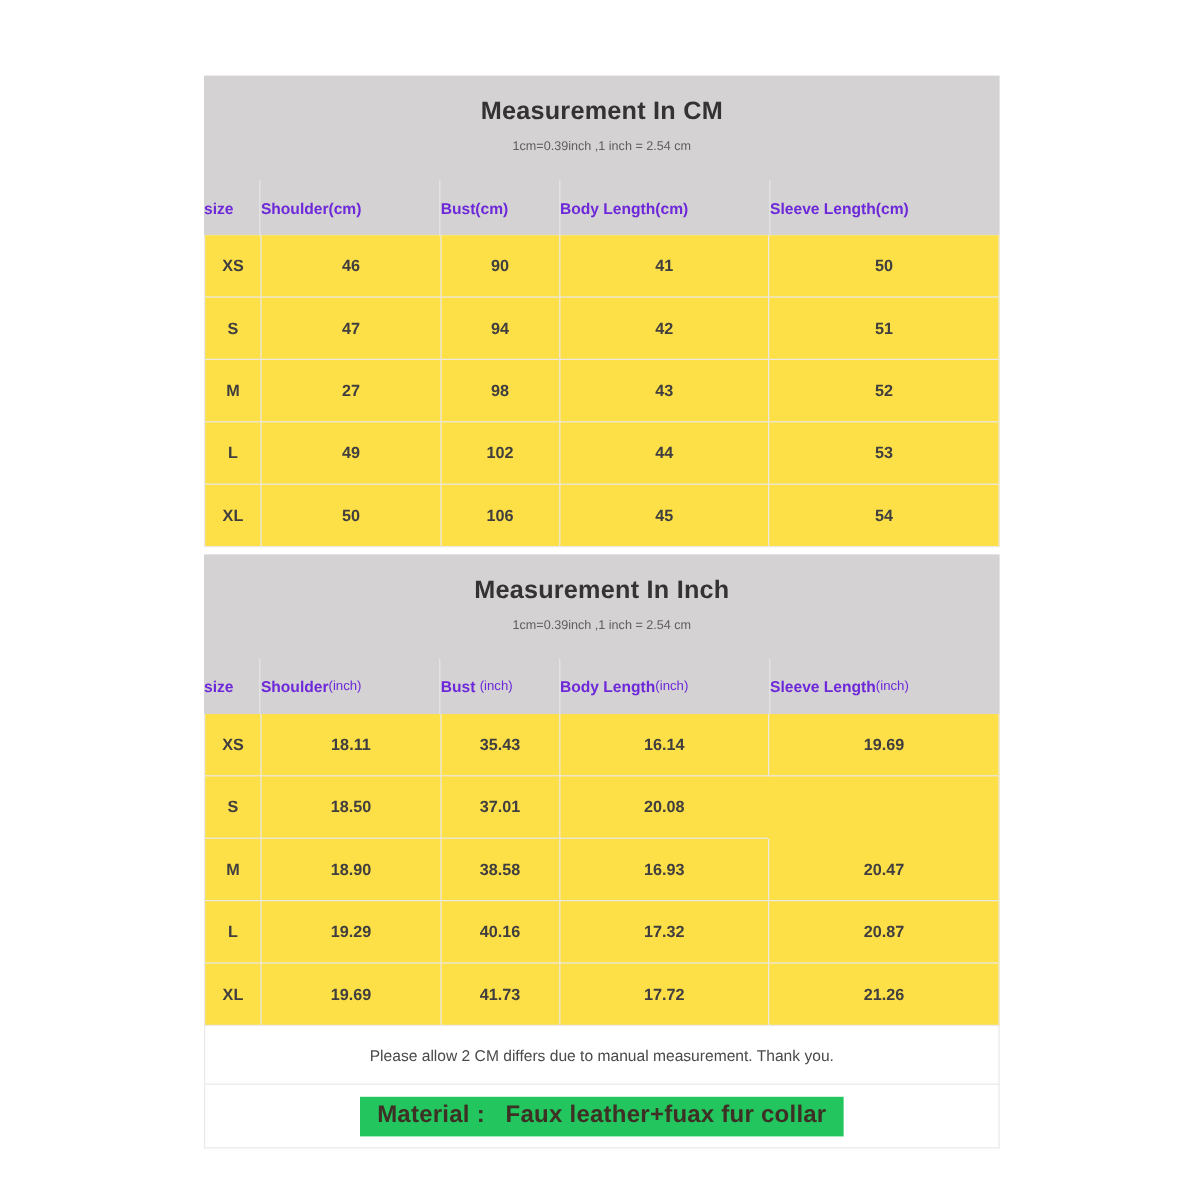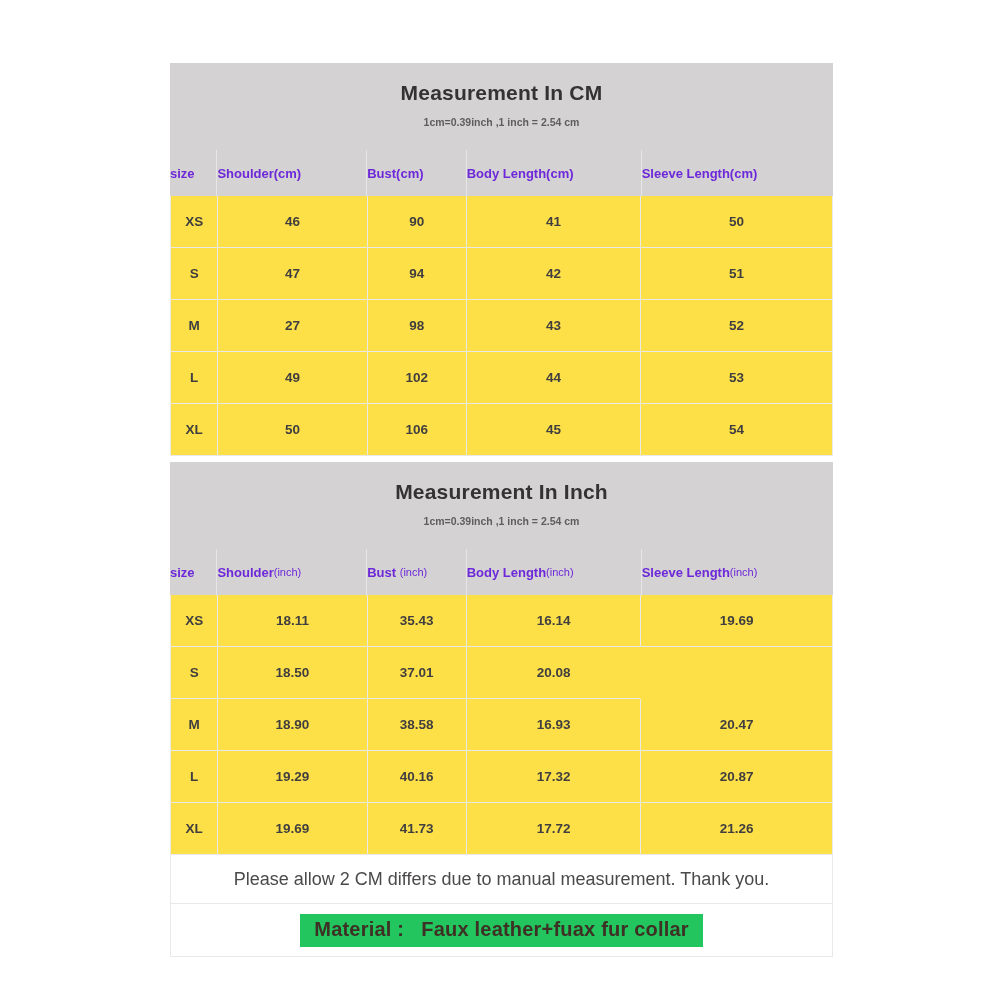--- a/index.html
+++ b/index.html
@@ -19,21 +19,21 @@
     height: 133px;
     display: flex; flex-direction: column; align-items: center;
     padding-top: 16px;
   }
   .thead h2 {
     font-size: 21px; line-height: 28px; font-weight: 700;
     color: #343233; letter-spacing: 0.2px;
   }
   .thead .subtitle {
     margin-top: 9px;
-    font-size: 10.5px; line-height: 13px; font-weight: 700;
+    font-size: 10.5px; line-height: 13px; font-weight: 400;
     color: #5f5d5e;
   }
   .cols {
     margin-top: auto; width: 100%; height: 46px;
     display: grid; grid-template-columns: 7% 22.6% 15% 26.4% 29%;
     align-items: center;
   }
   .cols .col {
     text-align: center; font-weight: 700; font-size: 13px; color: #6d28d9;
     white-space: pre; height: 100%; display: flex; align-items: center; justify-content: flex-start;
@@ -51,21 +51,21 @@
   }
   .cell + .cell { border-left: 1px solid #eae8e9; }
 
   .gap { height: 6px; background: #ffffff; }
 
   
   .noterow {
     height: 49px;
     border-left: 1px solid #eae8e9; border-right: 1px solid #eae8e9; border-bottom: 1px solid #eae8e9;
     display: flex; align-items: center; justify-content: center;
-    font-size: 18px; color: #4b4949; font-weight: 400;
+    font-size: 13px; color: #4b4949; font-weight: 400;
   }
   .materialrow {
     height: 53px;
     border-left: 1px solid #eae8e9; border-right: 1px solid #eae8e9; border-bottom: 1px solid #eae8e9;
     display: flex; align-items: center; justify-content: center;
   }
   .material {
     background: #22c55e;
     color: #3e3024;
     font-size: 20px; font-weight: 700;

